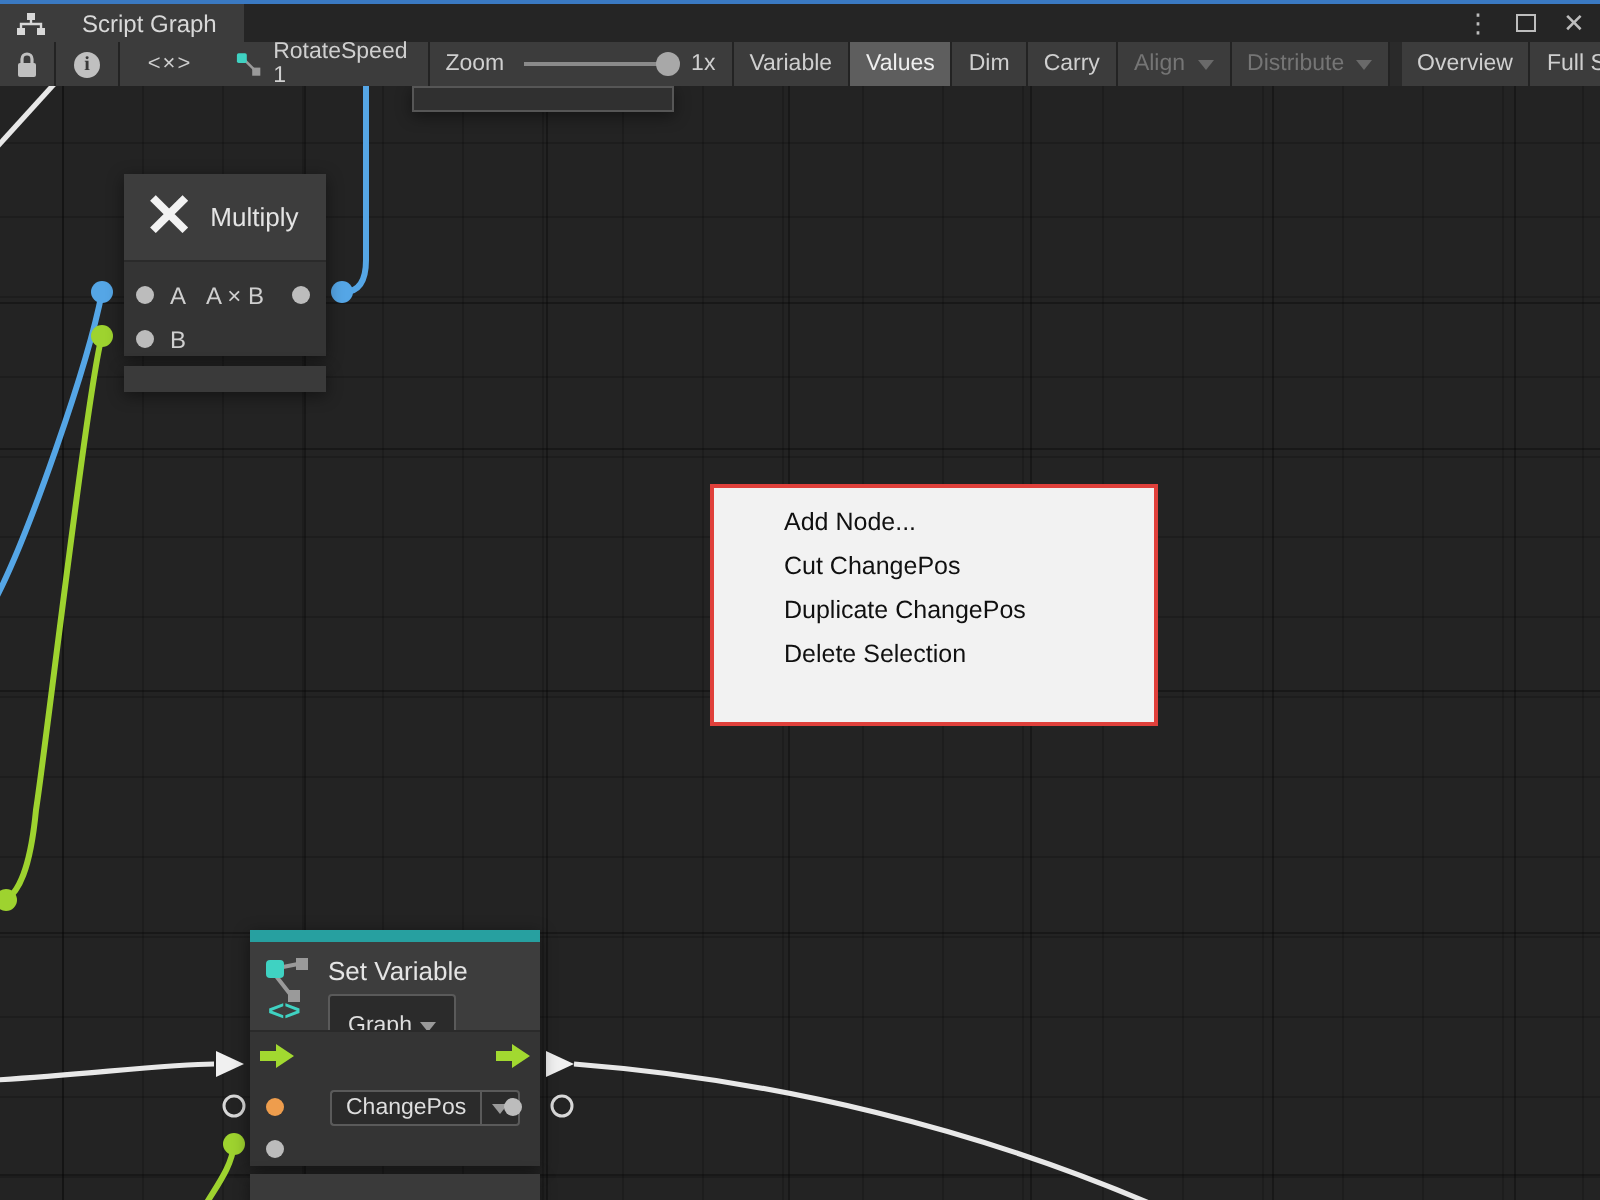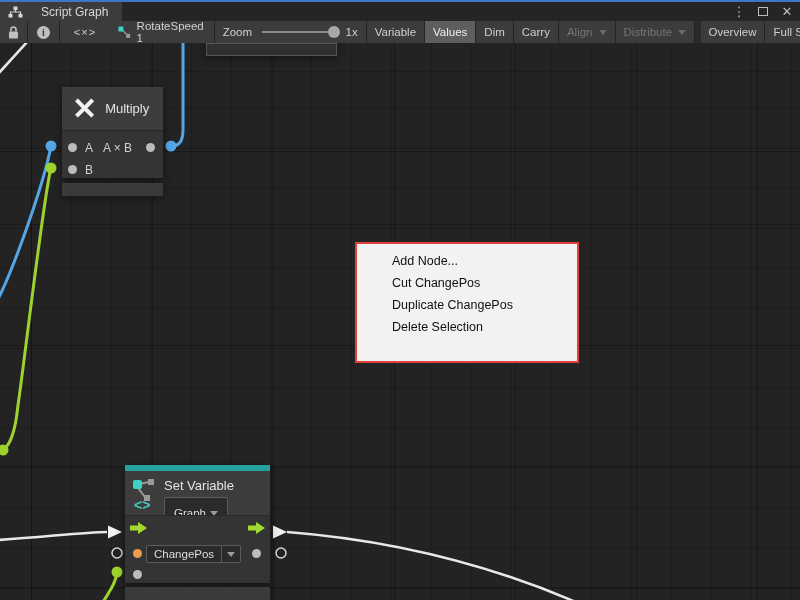--- a/index.html
+++ b/index.html
@@ -225,21 +225,21 @@
       <div class="n-body" style="height:68px;">
 
         <svg class="ctrl-arrow" style="left:5px; top:6px;" width="18" height="12" viewBox="0 0 18 12">
           <path d="M0,3.5 h8 v-3.5 l9,6 -9,6 v-3.5 h-8 z" fill="#a2d930"></path>
         </svg>
         <svg class="ctrl-arrow" style="left:123px; top:6px;" width="18" height="12" viewBox="0 0 18 12">
           <path d="M0,3.5 h8 v-3.5 l9,6 -9,6 v-3.5 h-8 z" fill="#a2d930"></path>
         </svg>
 
         <span class="dot orange" style="left:8px; top:33px;"></span>
-        <div style="position:absolute; left:21px; top:29px; display:flex;">
+        <div style="position:absolute; left:40px; top:29px; display:flex;">
           <div class="dropdown" style="height:18px; padding:0 7px; border-right:none; border-radius:2px 0 0 2px;">
             <span>ChangePos</span>
           </div>
           <div class="dropdown" style="height:18px; width:20px; justify-content:center; border-radius:0 2px 2px 0;">
             <span class="dd-arrow" style="margin-left:0;"></span>
           </div>
         </div>
         <span class="dot" style="left:127px; top:33px;"></span>
 
         <span class="dot" style="left:8px; top:54px;"></span>

